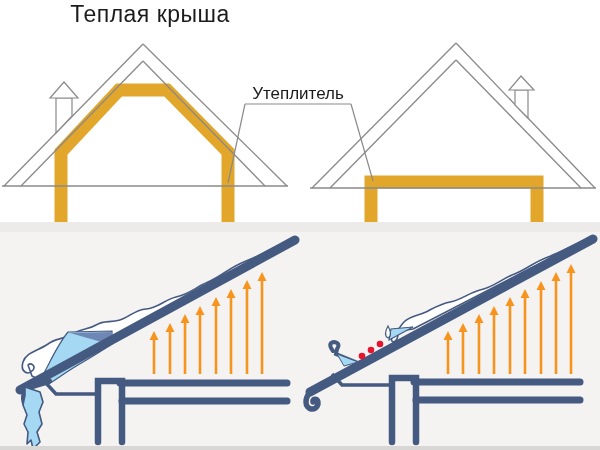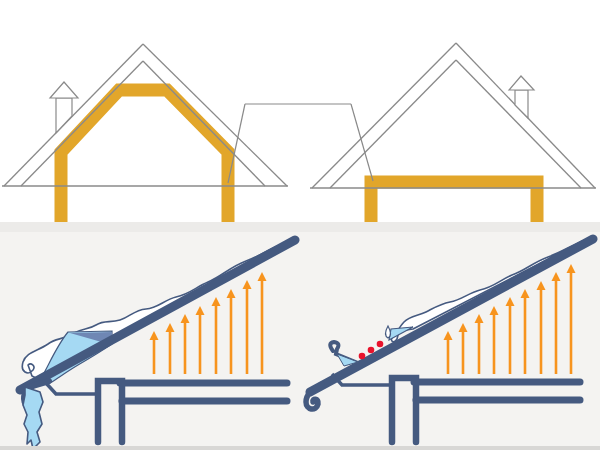--- a/index.html
+++ b/index.html
@@ -29,20 +29,21 @@
   #bottom-strip{position:absolute;left:0;bottom:0;width:600px;height:4px;background:#D8D7D5;}
   .bottom-svg{position:absolute;top:0;}
   #svg-eave-warm{left:0;}
   #svg-eave-cold{left:300px;}
 </style>
 </head>
 <body>
 
 <div id="screen">
 
+  <div id="title-warm" class="panel-title">Теплая крыша</div>
 
   <svg id="svg-warm" class="top-svg" width="300" height="232" viewBox="0 0 300 232">
 
     <polyline points="61,226 61,152 119,90 167,90 228,152 228,226" fill="none" stroke="#E2A62A" stroke-width="13" stroke-linejoin="miter"></polyline>
 
     <g stroke="#8A8A8A" stroke-width="1.3" fill="none">
       <line x1="2" y1="186" x2="288" y2="186"></line>
       <line x1="143" y1="44" x2="4" y2="186"></line>
       <line x1="143" y1="44" x2="287" y2="186"></line>
       <line x1="143" y1="61" x2="21" y2="186"></line>
@@ -72,20 +73,21 @@
     </g>
   </svg>
 
   <svg id="svg-label-overlay" width="600" height="232" viewBox="0 0 600 232">
     <g stroke="#8A8A8A" stroke-width="1.2" fill="none">
       <line x1="245" y1="104" x2="351" y2="104"></line>
       <line x1="245" y1="104" x2="228" y2="183"></line>
       <line x1="351" y1="104" x2="373" y2="181"></line>
     </g>
   </svg>
+  <div id="insulation-label">Утеплитель</div>
 
   <div id="seam"></div>
 
   <div id="bottom-section">
 
     <svg id="svg-eave-warm" class="bottom-svg" width="300" height="218" viewBox="0 0 300 218">
 
       <path d="M285,11
                C268,17 260,24 246,29 C230,35 222,44 208,50
                C196,55 190,62 176,65 C164,68 158,76 146,77

